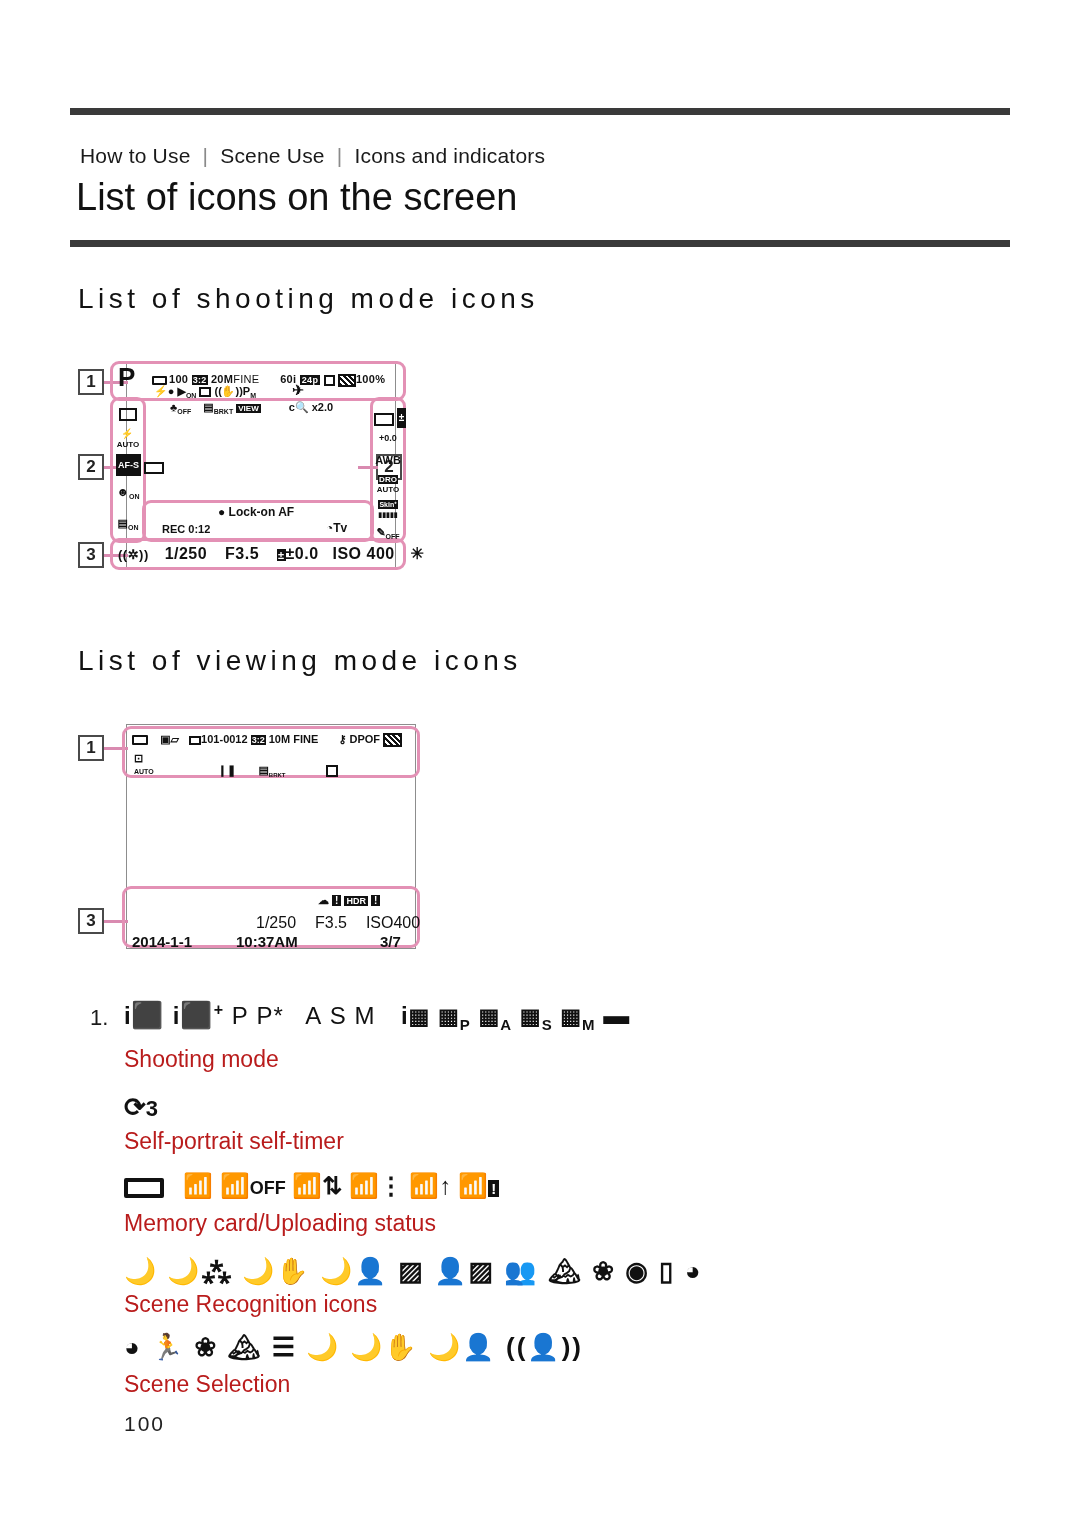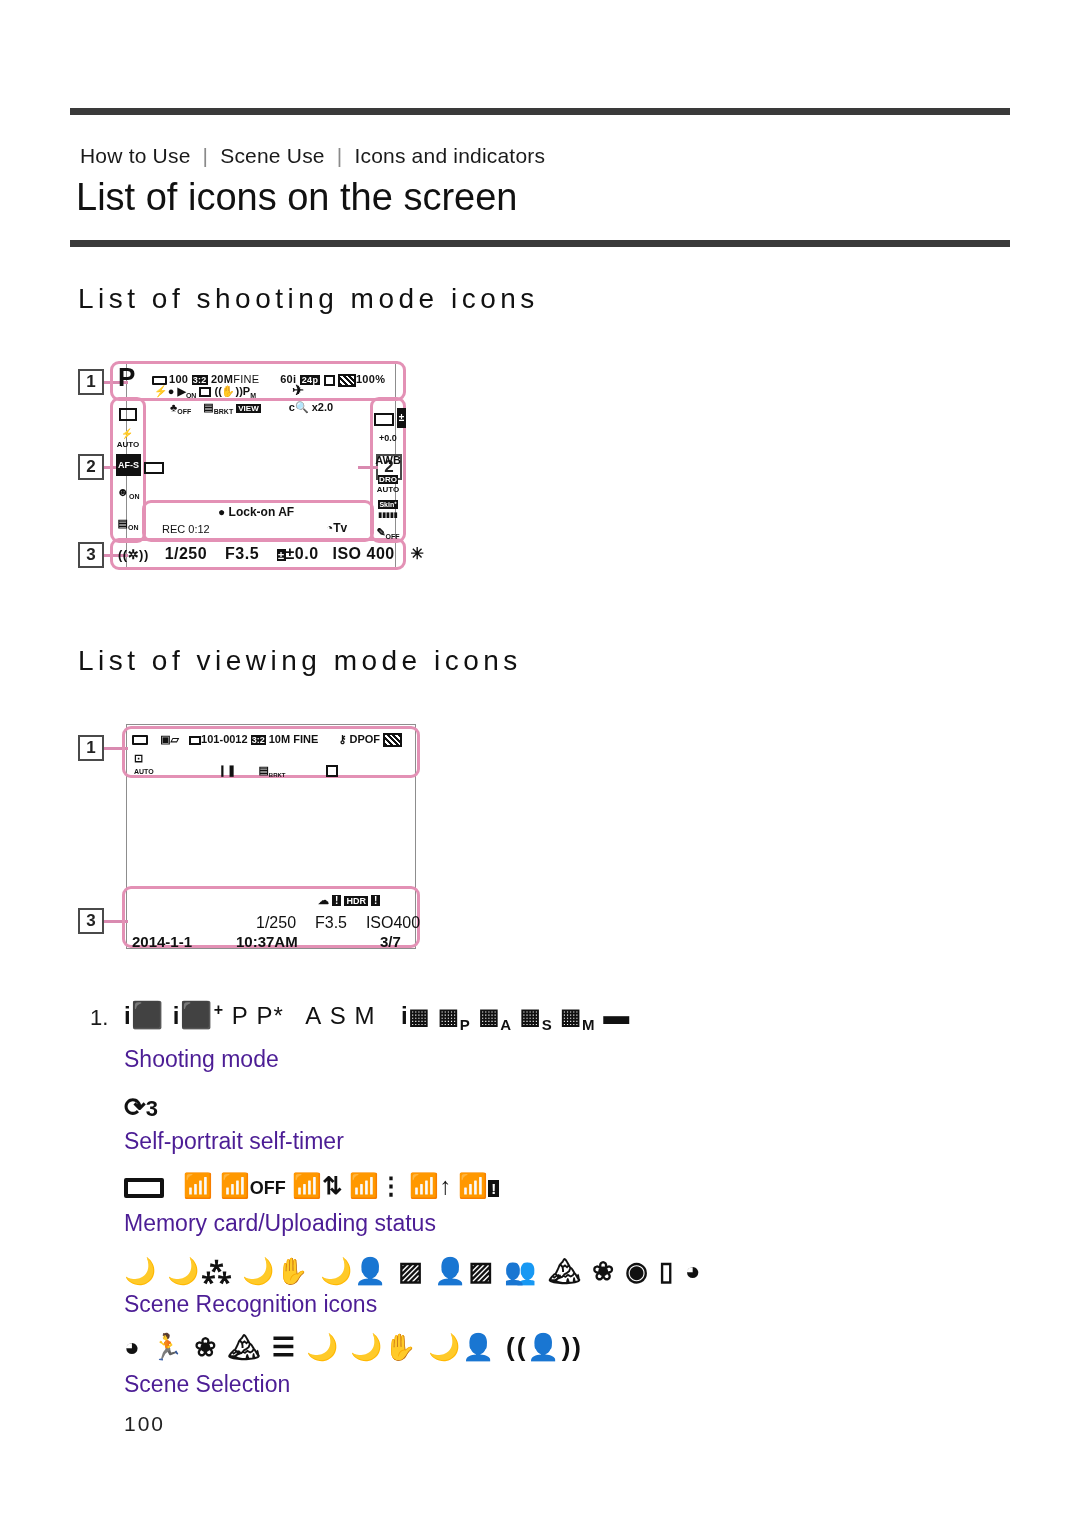--- a/index.html
+++ b/index.html
@@ -56,21 +56,21 @@
 
   
   .ic{display:inline-block;vertical-align:middle;}
   .ic-box{border:2px solid #111;box-sizing:border-box;}
   .blk{background:#111;color:#fff;display:inline-block;font-weight:700;text-align:center;}
 
   
   .list-item{position:absolute;left:0;width:1080px;}
   .li-num{position:absolute;left:90px;font-size:22px;color:#1a1a1a;}
   .li-icons{position:absolute;left:124px;color:#111;white-space:nowrap;}
-  .li-label{position:absolute;left:124px;font-size:23px;color:#4c1d95;white-space:nowrap;}
+  .li-label{position:absolute;left:124px;font-size:23px;color:#b91c1c;white-space:nowrap;}
 
   .pagenum{position:absolute;left:124px;top:1412px;font-size:21px;letter-spacing:2px;color:#222;}
 </style>
 </head>
 <body>
 
 <div class="page">
 
   <div class="rule top"></div>
 
@@ -163,21 +163,21 @@
       <div class="ic ic-box" style="width:20px;height:13px;margin-top:2px;"></div>
       <div class="blk" style="font-size:10px;padding:0 2px;margin-top:6px;">±</div>
       <div style="font-size:9px;">+0.0</div>
       <div style="font-size:11px;margin-top:2px;">AWB</div>
       <div style="margin-top:4px;line-height:9px;"><span class="blk" style="font-size:8px;padding:0 1px;">DRO</span><br><span style="font-size:8px;">AUTO</span></div>
       <div style="margin-top:5px;line-height:9px;"><span class="blk" style="font-size:7px;padding:0 1px;">Skin⁺</span><br><span style="font-size:7px;">▮▮▮▮▮</span></div>
       <div style="margin-top:3px;font-size:11px;">✎<sub style="font-size:7px;">OFF</sub></div>
     </div>
 
     <div class="lcd-txt" style="left:148px;top:147px;font-size:12px;font-weight:700;">● <span>Lock-on AF</span></div>
-    <div class="lcd-txt" style="left:92px;top:165px;font-size:11px;font-weight:400;">REC 0:12</div>
+    <div class="lcd-txt" style="left:92px;top:165px;font-size:11px;font-weight:700;">REC 0:12</div>
     <div class="lcd-txt" style="left:256px;top:163px;font-size:12px;font-weight:700;">◔<span>Tv</span></div>
 
     <div class="lcd-txt" style="left:48px;top:186px;font-size:16px;font-weight:700;letter-spacing:0.5px;">
       <span style="font-size:13px;">((✲))</span>
       <span style="display:inline-block;width:6px;"></span>
       <span>1/250</span>
       <span style="display:inline-block;width:8px;"></span>
       <span>F3.5</span>
       <span style="display:inline-block;width:8px;"></span>
       <span class="blk" style="font-size:11px;padding:0 1px;">±</span><span>±0.0</span>

